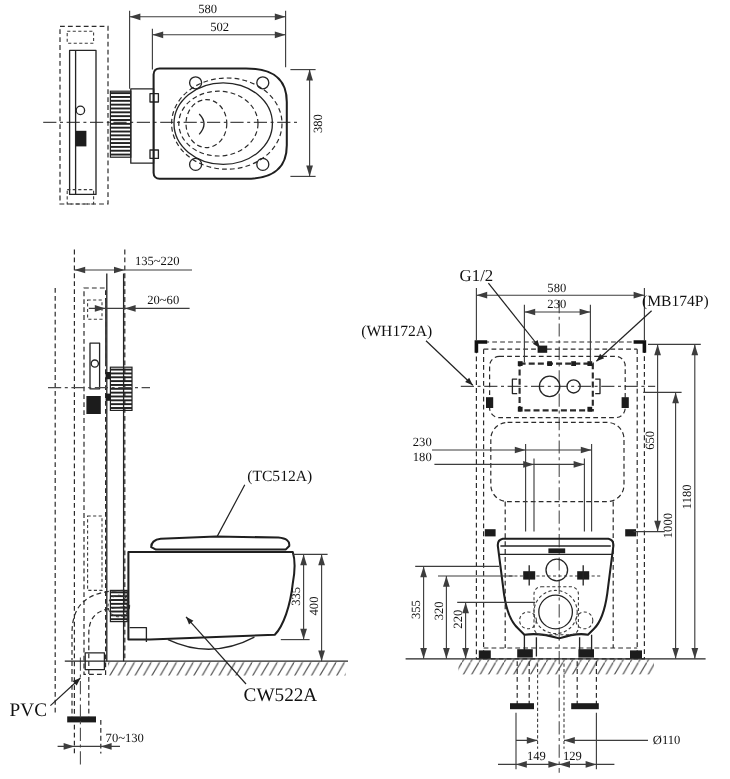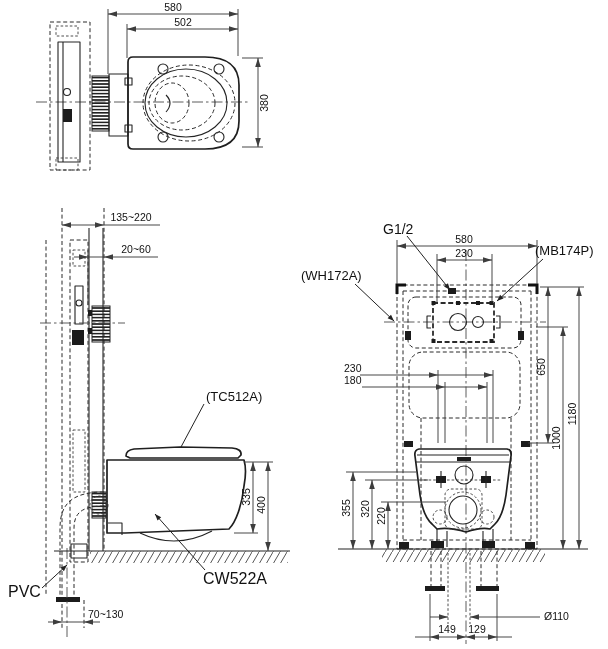--- a/index.html
+++ b/index.html
@@ -1,17 +1,17 @@
 <!DOCTYPE html>
 <html><head>
 <meta charset="utf-8">
 <style>
   html,body{margin:0;padding:0;background:#fff;}
   #stage{position:relative;width:608px;height:649px;background:#ffffff;overflow:hidden;
-         font-family:Liberation Sans, sans-serif;}
+         font-family:Liberation Serif, serif;}
   svg{position:absolute;left:0;top:0;}
   
   .o  {stroke:#1f1f1f;fill:none;stroke-width:1.7;stroke-linejoin:round;stroke-linecap:round;}
   .o1 {stroke:#242424;fill:none;stroke-width:1.1;stroke-linejoin:round;}
   
   .h  {stroke:#2b2b2b;fill:none;stroke-width:1;stroke-dasharray:4 2.6;}
   .h2 {stroke:#2b2b2b;fill:none;stroke-width:1.8;stroke-dasharray:5 2.6;}
   .hf {stroke:#3a3a3a;fill:none;stroke-width:.9;stroke-dasharray:2.6 2;}
   
   .c  {stroke:#4a4a4a;fill:none;stroke-width:.9;stroke-dasharray:11 3 2.5 3;}

